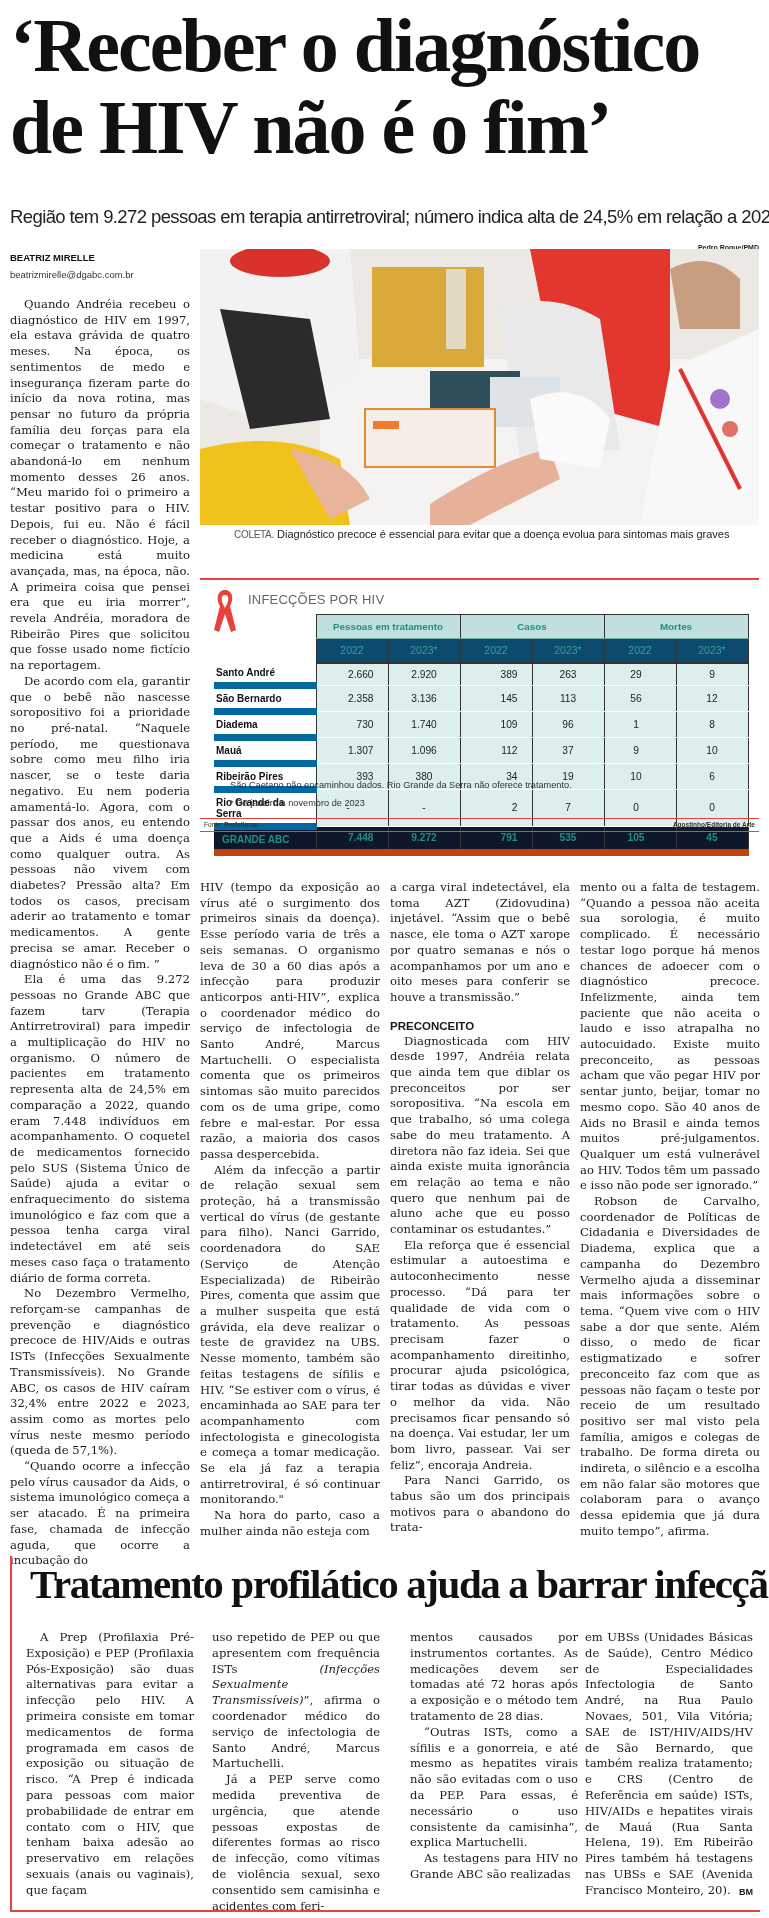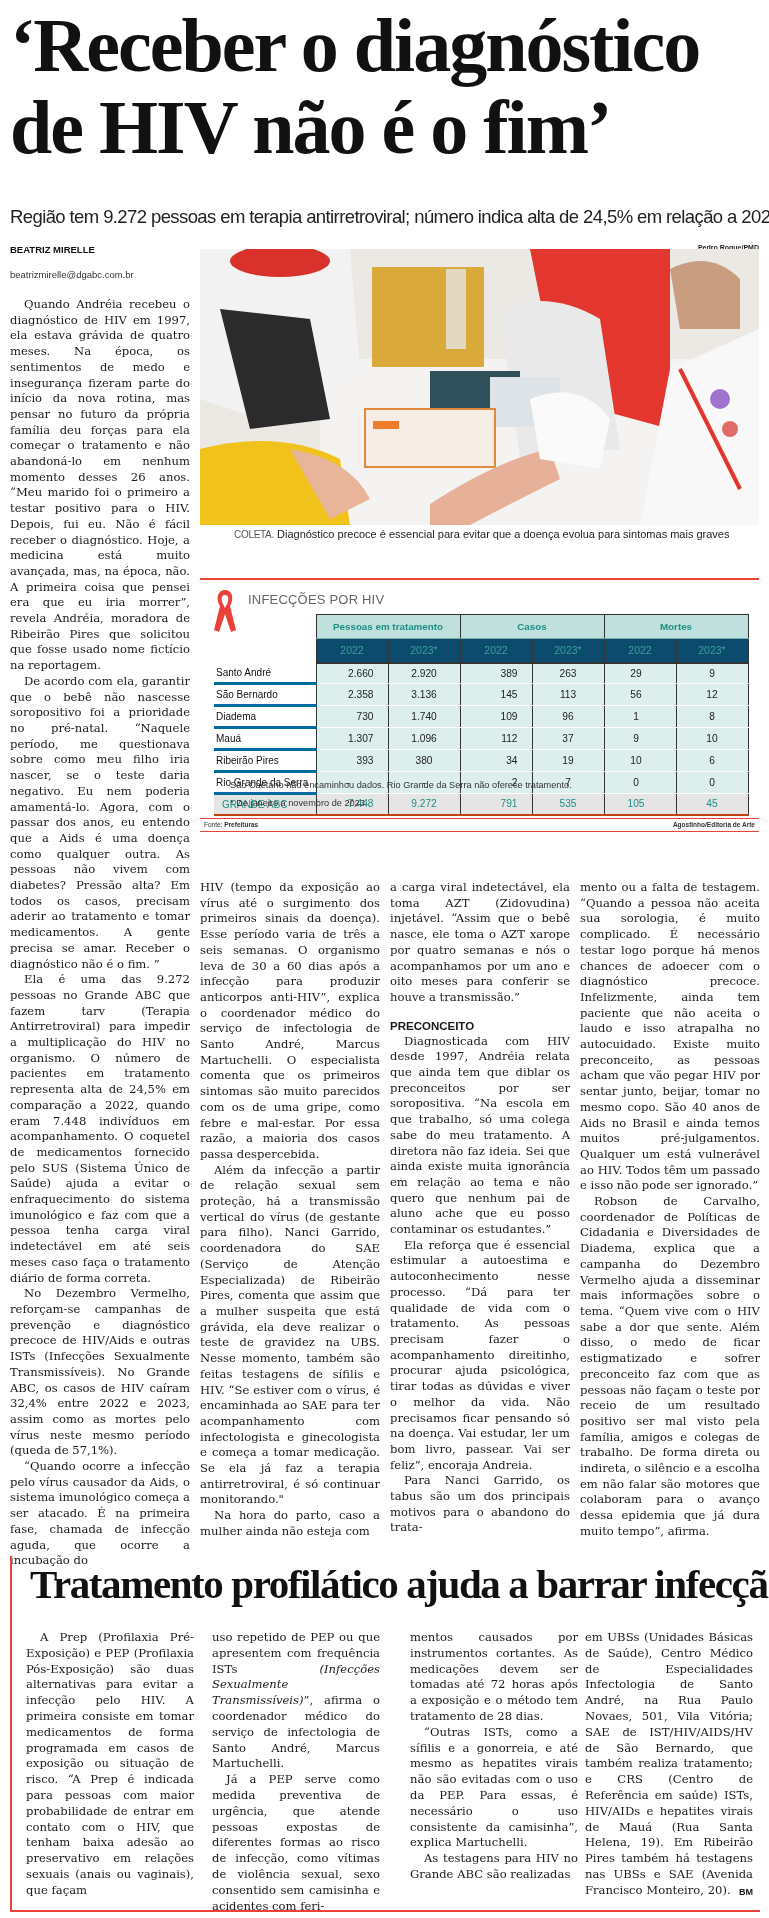--- a/index.html
+++ b/index.html
@@ -1,42 +1,42 @@
 <!DOCTYPE html>
 <html><head>
 <meta charset="utf-8">
 <style>
   * { box-sizing: border-box; margin: 0; padding: 0; }
   body { width: 769px; height: 1918px; background: #fff; font-family: "DejaVu Serif", serif; color: #1a1a1a; position: relative; overflow: hidden; }
   .headline { position: absolute; left: 10px; top: 4px; width: 750px; font-family: "Liberation Serif", serif; font-weight: bold; font-size: 76px; line-height: 82px; letter-spacing: -2px; color: #111; }
   .subhead { position: absolute; left: 10px; top: 206px; width: 755px; font-family: "Liberation Sans", sans-serif; font-size: 18.5px; letter-spacing: -0.6px; color: #222; white-space: nowrap; }
-  .byline { position: absolute; left: 10px; top: 244px; font-family: "Liberation Sans", sans-serif; font-weight: bold; font-size: 9.5px; color: #111; }
+  .byline { position: absolute; left: 10px; top: 252px; font-family: "Liberation Sans", sans-serif; font-weight: bold; font-size: 9.5px; color: #111; }
   .email { position: absolute; left: 10px; top: 269px; font-family: "Liberation Sans", sans-serif; font-size: 9.5px; color: #333; }
   .photo-credit { position: absolute; right: 10px; top: 244px; font-family: "Liberation Sans", sans-serif; font-weight: bold; font-size: 7px; color: #222; }
   .photo { position: absolute; left: 200px; top: 249px; width: 559px; height: 276px; overflow: hidden; background: #e8e6e2; }
   .caption { position: absolute; left: 200px; top: 528px; width: 565px; font-family: "Liberation Sans", sans-serif; font-size: 11px; color: #222; white-space: nowrap; }
   .caption .kicker { font-size: 10px; color: #555; letter-spacing: -0.3px; margin-left: 34px; }
   .col { position: absolute; font-size: 11.6px; line-height: 15.7px; text-align: justify; hyphens: manual; }
   .col p { text-indent: 14px; }
   .col p.noindent { text-indent: 0; }
   .col h4 { font-family: "Liberation Sans", sans-serif; font-weight: bold; font-size: 11.5px; margin-top: 13px; line-height: 15px; }
   .infobox { position: absolute; left: 200px; top: 578px; width: 559px; height: 254px; }
   .info-topline { position: absolute; left: 0; top: 0; width: 559px; height: 2px; background: #e8423a; }
   .ribbon { position: absolute; left: 12px; top: 10px; width: 26px; height: 46px; }
   .info-title { position: absolute; left: 48px; top: 14px; font-family: "Liberation Sans", sans-serif; font-size: 13px; color: #666; letter-spacing: 0.2px; }
   table.hiv { position: absolute; left: 14px; top: 36px; border-collapse: collapse; font-family: "Liberation Sans", sans-serif; font-size: 10.2px; }
   table.hiv td, table.hiv th { height: 20px; padding: 4px 6px; }
   table.hiv th.grp { background: #bfe0dc; color: #1f8f86; font-weight: bold; font-size: 9.8px; height: 24px; text-align: center; border: 1px solid #333; border-bottom: 1px solid #7aa; }
   table.hiv th.yr { background: #0c4a6e; color: #3aa198; font-weight: normal; font-size: 10.5px; height: 24px; text-align: center; border-left: 1px solid #333; border-right: 1px solid #333; border-bottom: 2px solid #333; }
   table.hiv th.blank { border: none; background: transparent; }
-  table.hiv td.name { font-weight: normal; color: #111; width: 102px; padding-left: 2px; border-bottom: 3px solid #0369a1; font-size: 10px; }
+  table.hiv td.name { font-weight: bold; color: #111; width: 102px; padding-left: 2px; border-bottom: 7px solid #0369a1; font-size: 10px; }
   table.hiv td.num { background: #dcefed; text-align: right; border-left: 1px solid #333; border-right: 1px solid #333; border-bottom: 1px solid #fff; color: #222; }
   table.hiv td.c1 { width: 72px; padding-right: 14px; }
   table.hiv td.c2 { width: 72px; text-align: center; }
-  table.hiv tr.total td { background: #e5e5e5; color: #1f8f86; font-weight: normal; border-bottom: 2px solid #c2410c; }
+  table.hiv tr.total td { background: #0f172a; color: #1f8f86; font-weight: bold; border-bottom: 7px solid #c2410c; }
   table.hiv tr.total td.name { color: #1f8f86; padding-left: 8px; }
   table.hiv td.n-center { text-align: center; }
   .info-note { position: absolute; left: 14px; font-family: "Liberation Sans", sans-serif; font-size: 9.2px; color: #333; padding-left: 16px; }
   .info-footer { position: absolute; left: 0; top: 240px; width: 559px; border-top: 1.5px solid #e8423a; border-bottom: 1.5px solid #e8423a; height: 14px; font-family: "Liberation Sans", sans-serif; font-size: 6.5px; }
   .info-footer .src { position: absolute; left: 4px; top: 2px; color: #333; }
   .info-footer .art { position: absolute; right: 4px; top: 2px; color: #333; font-weight: bold; }
   .sidebar-box { position: absolute; left: 10px; top: 1556px; width: 750px; height: 356px; border-left: 2px solid #e8423a; border-bottom: 2px solid #e8423a; }
   .sidebar-title { position: absolute; left: 30px; top: 1560px; font-family: "Liberation Serif", serif; font-size: 41px; letter-spacing: -1.4px; color: #111; white-space: nowrap; }
   .scol { position: absolute; font-size: 11.6px; line-height: 15.8px; text-align: justify; }
   .scol p { text-indent: 14px; }

